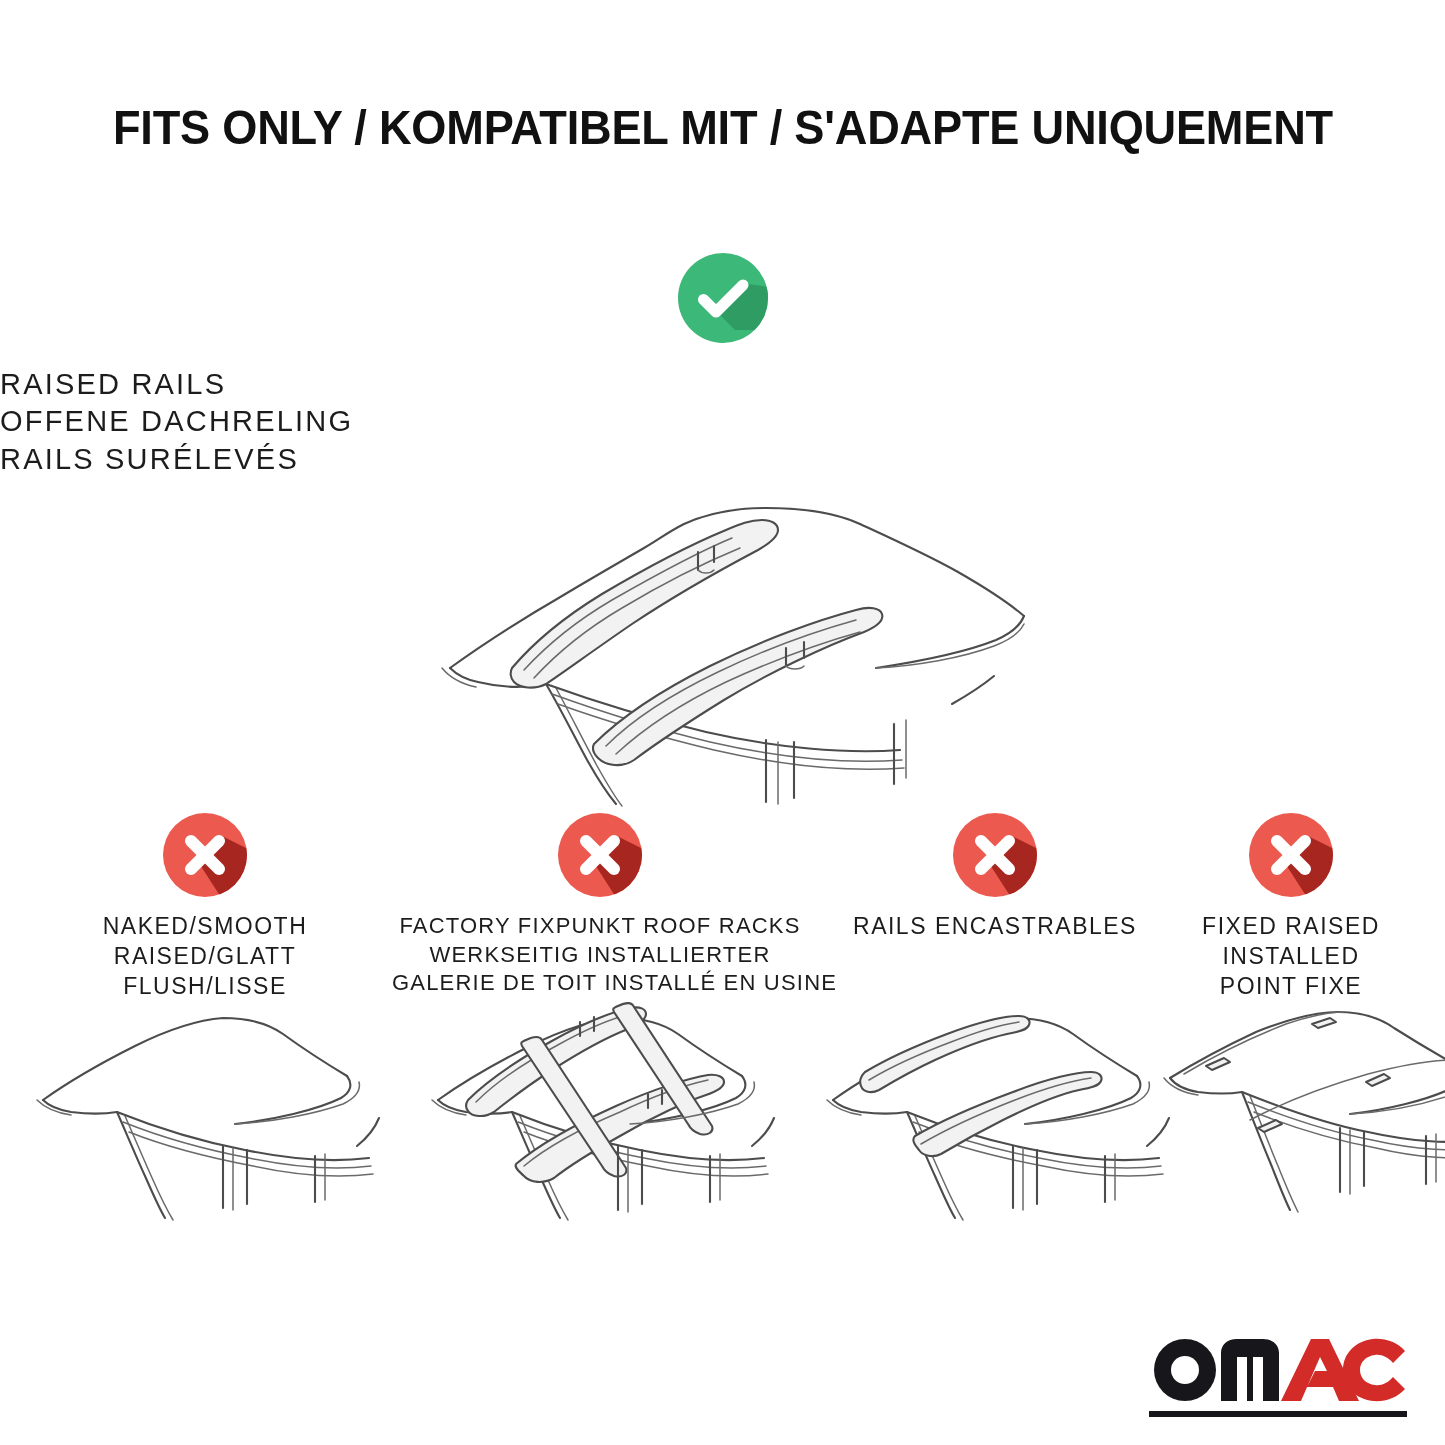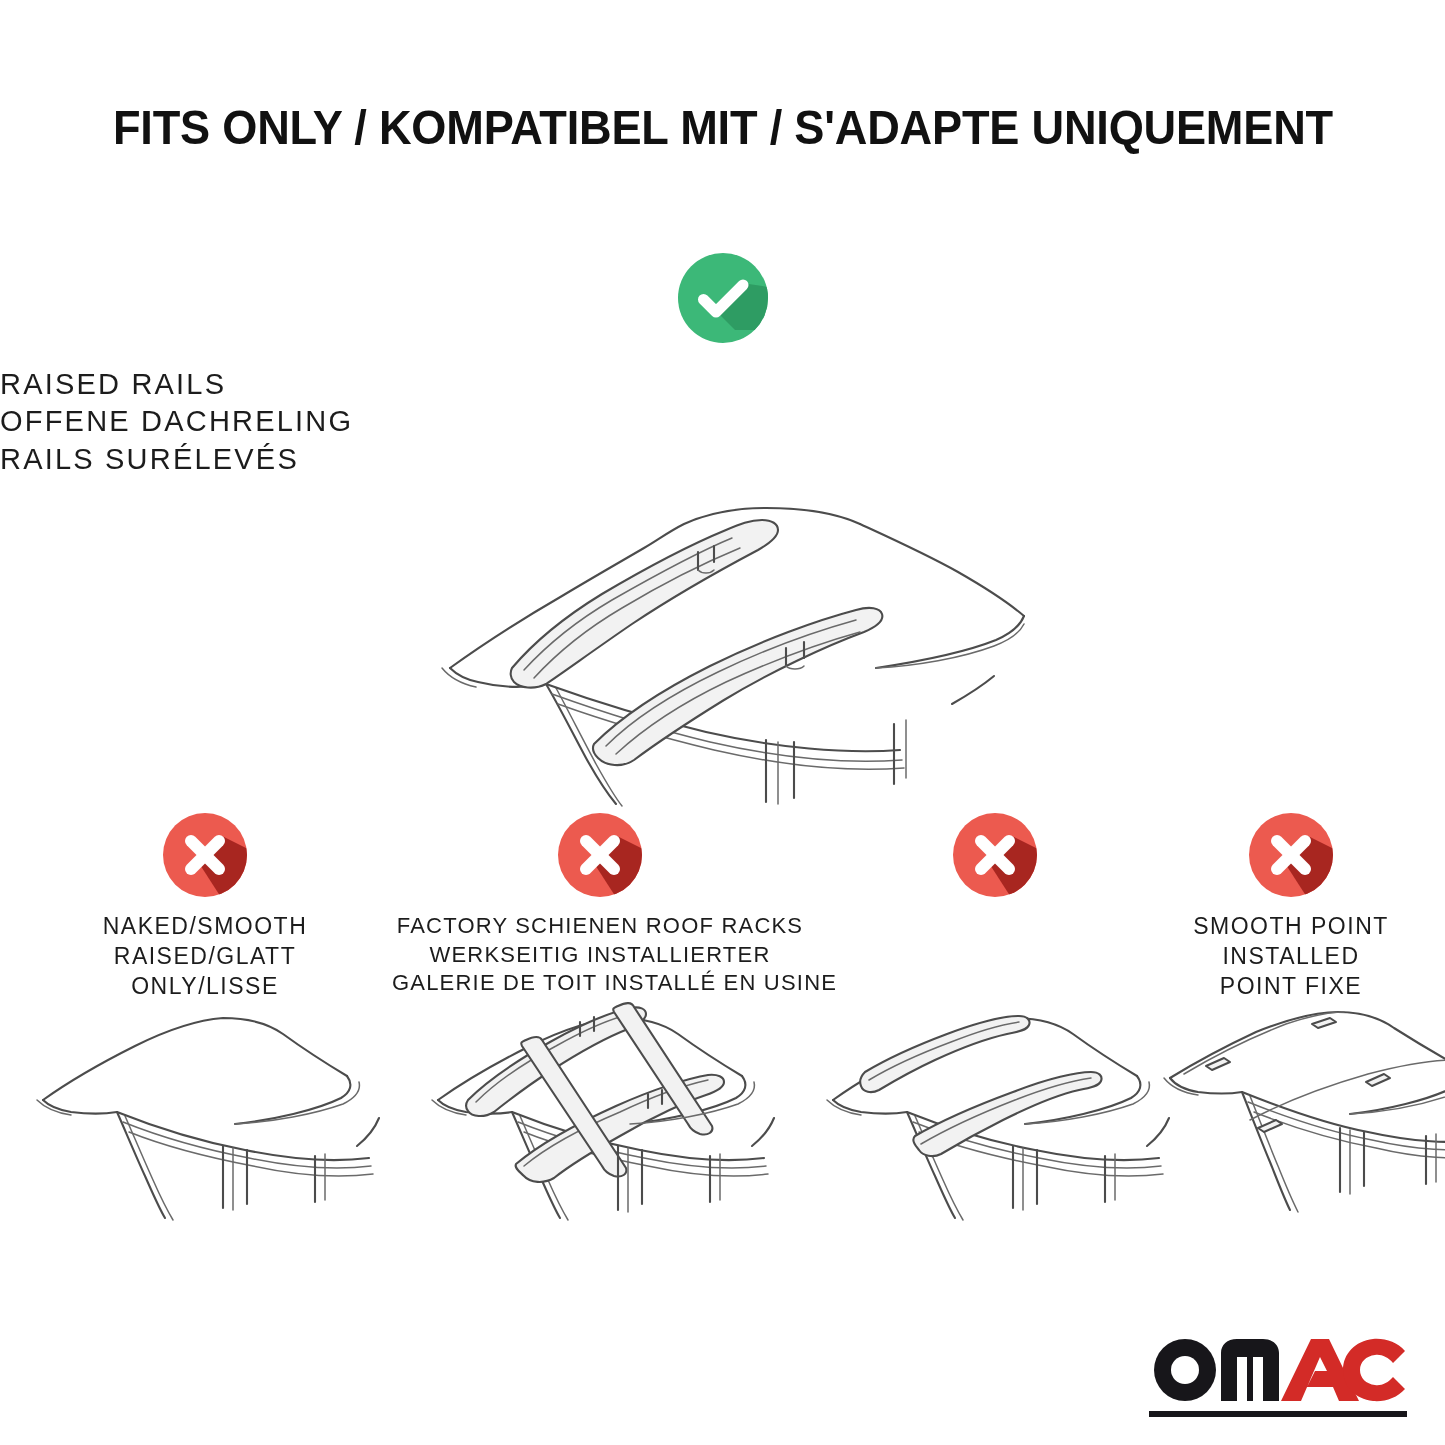--- a/index.html
+++ b/index.html
@@ -233,21 +233,21 @@
         </g>
         <g stroke="#ffffff" stroke-width="12" stroke-linecap="round">
           <line x1="29" y1="29" x2="57" y2="57"></line>
           <line x1="57" y1="29" x2="29" y2="57"></line>
         </g>
       </svg>
     </div>
     <div class="col-labels">
       <span class="ln">NAKED/SMOOTH</span>
       <span class="ln">RAISED/GLATT</span>
-      <span class="ln">ONLY/LISSE</span>
+      <span class="ln">FLUSH/LISSE</span>
     </div>
     <div class="col-illus">
       <svg viewBox="0 0 376 230" width="376" height="230">
         <path class="ln-stroke" d="M26 92 C54 72 86 54 118 38 C150 22 180 12 206 10
                                    C232 10 252 16 266 26 C288 42 310 56 330 68"></path>
         <path class="ln-stroke" d="M330 68 C336 76 334 84 324 90 C300 102 256 112 218 116"></path>
         <path class="ln-stroke" d="M26 92 C32 98 42 102 54 104 C70 106 88 106 100 104"></path>
         <path class="ln-stroke" d="M100 104 C108 122 118 146 128 168 C136 186 142 200 148 210"></path>
         <path class="ln-stroke-thin" d="M20 92 C28 100 40 105 54 107"></path>
         <path class="ln-stroke-thin" d="M108 108 C116 126 126 150 136 172 C144 190 150 202 156 212"></path>
@@ -277,21 +277,21 @@
         <g clip-path="url(#xc2)">
           <path d="M46 32 L33 45 L62 90 L96 90 L96 42 L60 24 Z" fill="#A82620"></path>
         </g>
         <g stroke="#ffffff" stroke-width="12" stroke-linecap="round">
           <line x1="29" y1="29" x2="57" y2="57"></line>
           <line x1="57" y1="29" x2="29" y2="57"></line>
         </g>
       </svg>
     </div>
     <div class="col-labels">
-      <span class="ln">FACTORY SCHIENEN ROOF RACKS</span>
+      <span class="ln">FACTORY FIXPUNKT ROOF RACKS</span>
       <span class="ln">WERKSEITIG INSTALLIERTER</span>
       <span class="ln">GALERIE DE TOIT INSTALLÉ EN USINE</span>
     </div>
     <div class="col-illus">
       <svg viewBox="0 0 376 240" width="376" height="240">
 
         <path class="ln-stroke" d="M26 102 C54 82 86 64 118 48 C150 32 180 22 206 20
                                    C232 20 252 26 266 36 C288 52 310 66 330 78"></path>
         <path class="ln-stroke" d="M330 78 C336 86 334 94 324 100 C300 112 256 122 218 126"></path>
         <path class="ln-stroke" d="M26 102 C32 108 42 112 54 114 C70 116 88 116 100 114"></path>
@@ -346,20 +346,21 @@
         <g clip-path="url(#xc3)">
           <path d="M46 32 L33 45 L62 90 L96 90 L96 42 L60 24 Z" fill="#A82620"></path>
         </g>
         <g stroke="#ffffff" stroke-width="12" stroke-linecap="round">
           <line x1="29" y1="29" x2="57" y2="57"></line>
           <line x1="57" y1="29" x2="29" y2="57"></line>
         </g>
       </svg>
     </div>
     <div class="col-labels">
+      <span class="ln">RAILS ENCASTRABLES</span>
     </div>
     <div class="col-illus">
       <svg viewBox="0 0 376 230" width="376" height="230">
         <path class="ln-stroke" d="M26 92 C54 72 86 54 118 38 C150 22 180 12 206 10
                                    C232 10 252 16 266 26 C288 42 310 56 330 68"></path>
         <path class="ln-stroke" d="M330 68 C336 76 334 84 324 90 C300 102 256 112 218 116"></path>
         <path class="ln-stroke" d="M26 92 C32 98 42 102 54 104 C70 106 88 106 100 104"></path>
         <path class="ln-stroke" d="M100 104 C108 122 118 146 128 168 C136 186 142 200 148 210"></path>
         <path class="ln-stroke-thin" d="M20 92 C28 100 40 105 54 107"></path>
         <path class="ln-stroke-thin" d="M108 108 C116 126 126 150 136 172 C144 190 150 202 156 212"></path>
@@ -402,21 +403,21 @@
         <g clip-path="url(#xc4)">
           <path d="M46 32 L33 45 L62 90 L96 90 L96 42 L60 24 Z" fill="#A82620"></path>
         </g>
         <g stroke="#ffffff" stroke-width="12" stroke-linecap="round">
           <line x1="29" y1="29" x2="57" y2="57"></line>
           <line x1="57" y1="29" x2="29" y2="57"></line>
         </g>
       </svg>
     </div>
     <div class="col-labels">
-      <span class="ln">SMOOTH POINT</span>
+      <span class="ln">FIXED RAISED</span>
       <span class="ln">INSTALLED</span>
       <span class="ln">POINT FIXE</span>
     </div>
     <div class="col-illus">
       <svg viewBox="0 0 330 230" width="330" height="230">
         <path class="ln-stroke" d="M16 70 C42 54 72 38 102 24 C132 12 160 4 184 4
                                    C208 4 226 10 240 20 C262 34 286 48 304 58"></path>
         <path class="ln-stroke" d="M304 58 C310 66 308 74 298 80 C274 92 232 102 196 106"></path>
         <path class="ln-stroke" d="M16 70 C22 78 32 82 44 84 C60 86 76 86 88 84"></path>
         <path class="ln-stroke" d="M88 84 C96 104 106 130 116 154 C124 174 130 190 136 202"></path>

